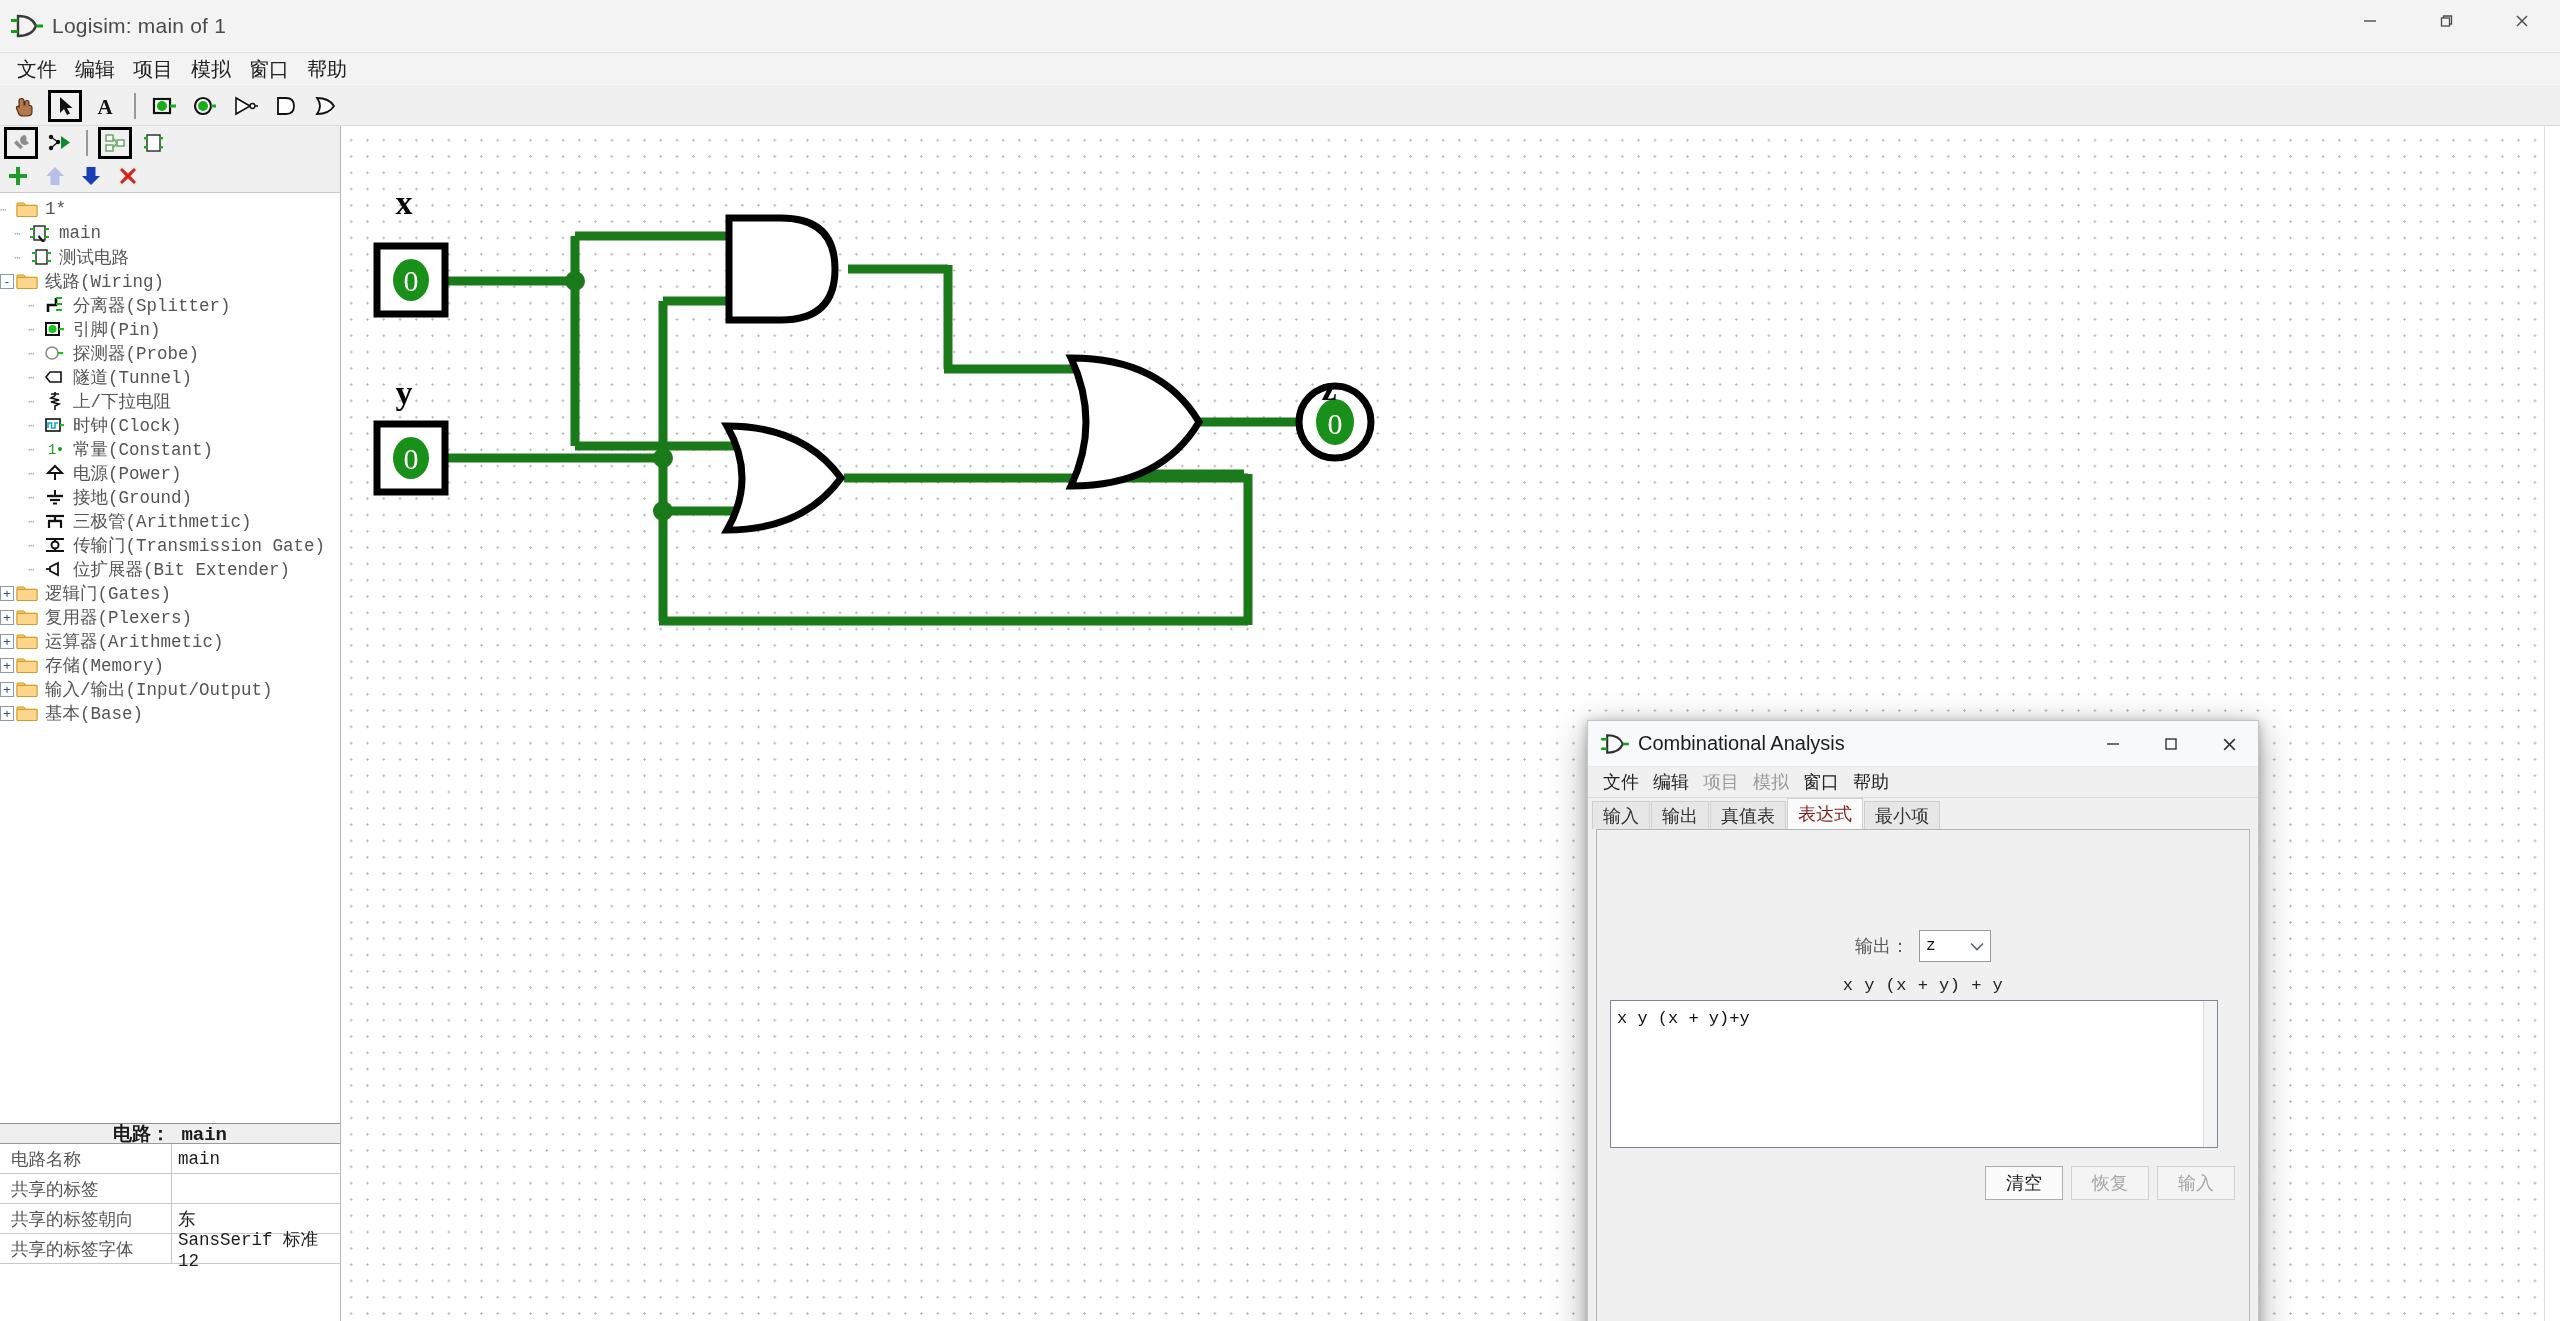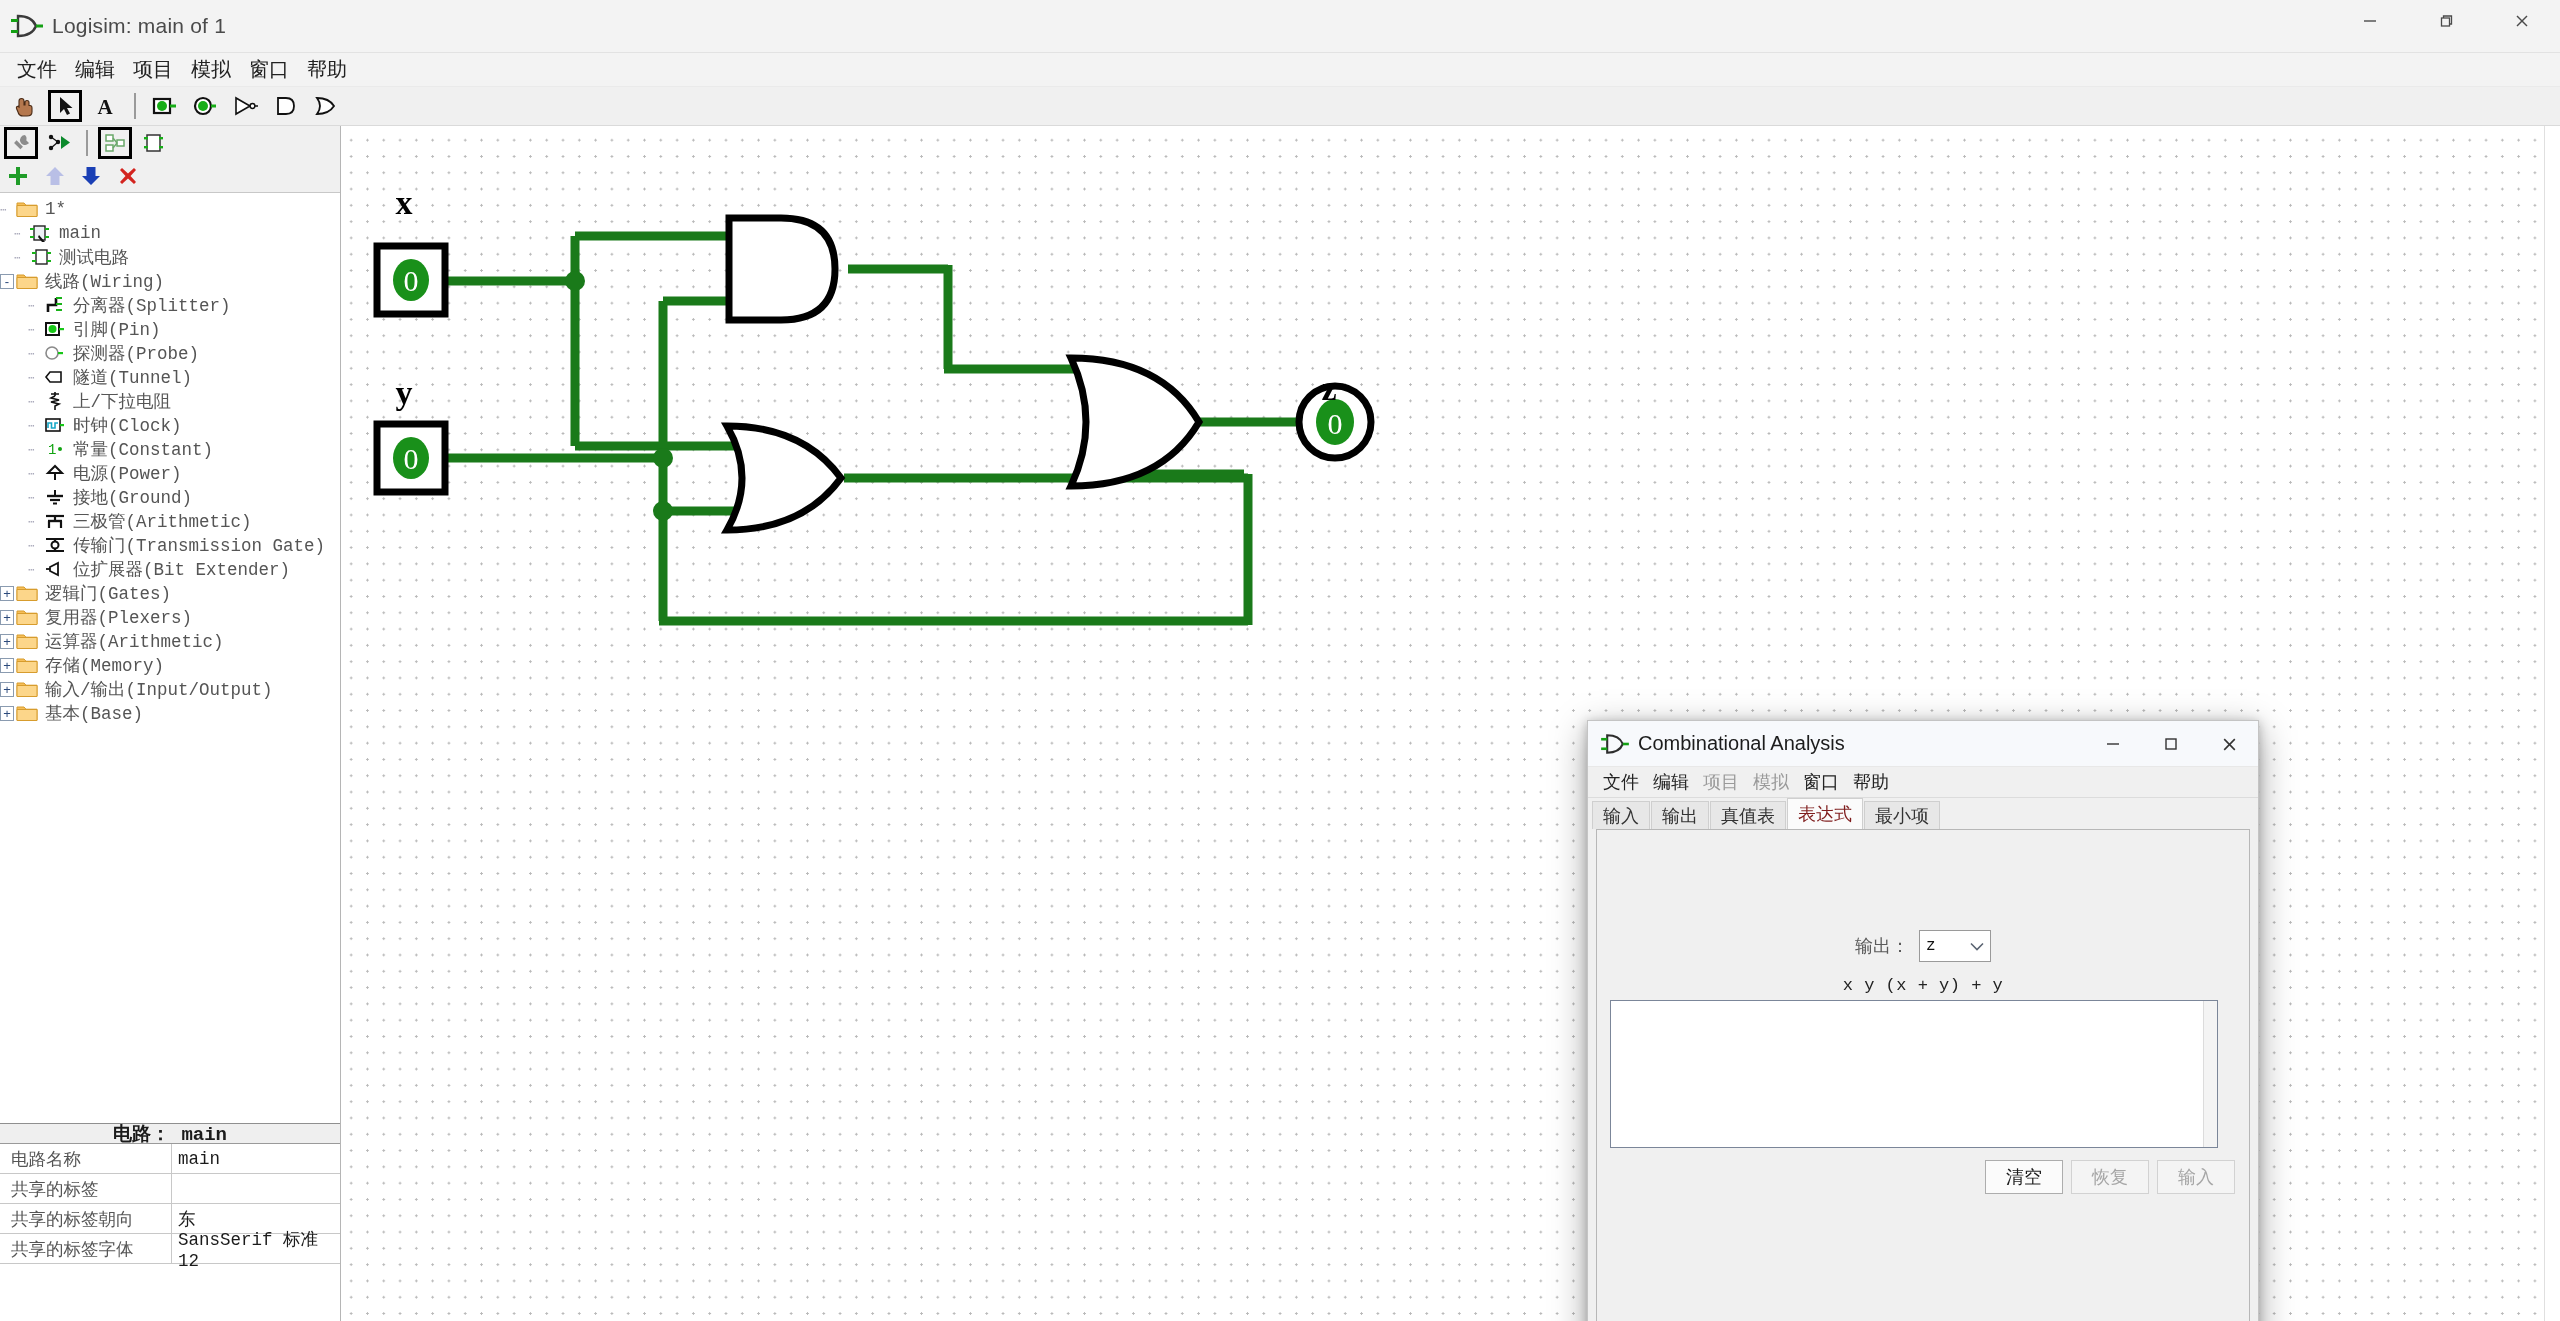--- a/index.html
+++ b/index.html
@@ -297,20 +297,21 @@
     display: flex; gap: 8px;
   }
   .dbtn {
     min-width: 78px; height: 34px;
     display: flex; align-items: center; justify-content: center;
     background: #fbfbfb;
     border: 1px solid #adadad;
     font-size: 18px;
     color: #1b1b1b;
     padding: 0 12px;
+    margin-top: 6px;
   }
   .dbtn.disabled { color: #a6a6a6; border-color: #d2d2d2; background: #f4f4f4; }
 
   svg { display: block; }
 </style>
 </head>
 <body>
 
 <div id="titlebar">
   <div class="app-icon">
@@ -912,20 +913,21 @@
                 <svg width="14" height="9" viewBox="0 0 14 9">
                     <path d="M1 1.5 L7 7.5 L13 1.5" fill="none" stroke="#5b6472" stroke-width="1.6"></path>
                   </svg>
               </span>
             </div>
           </div>
           <div class="expr-display">x y (x + y) + y</div>
         </div>
 
         <div id="expr-input">
+          <div class="txt">x y (x + y)+y</div>
           <div class="vsb"></div>
         </div>
 
         <div id="expr-buttons">
           <div class="dbtn">清空</div>
           <div class="dbtn disabled">恢复</div>
           <div class="dbtn disabled">输入</div>
         </div>
       </div>
 

